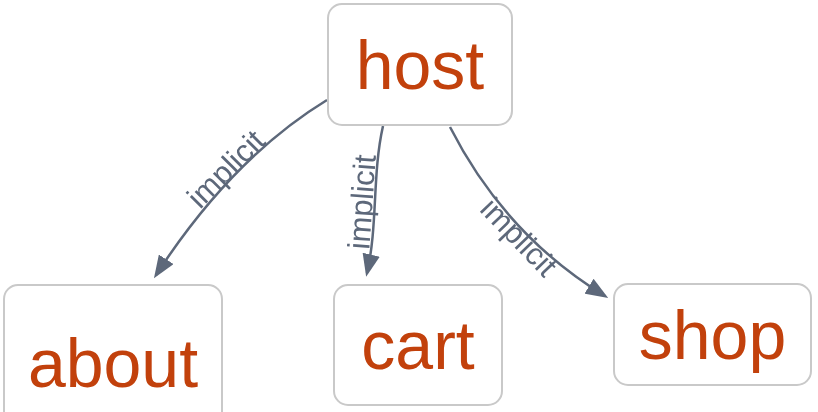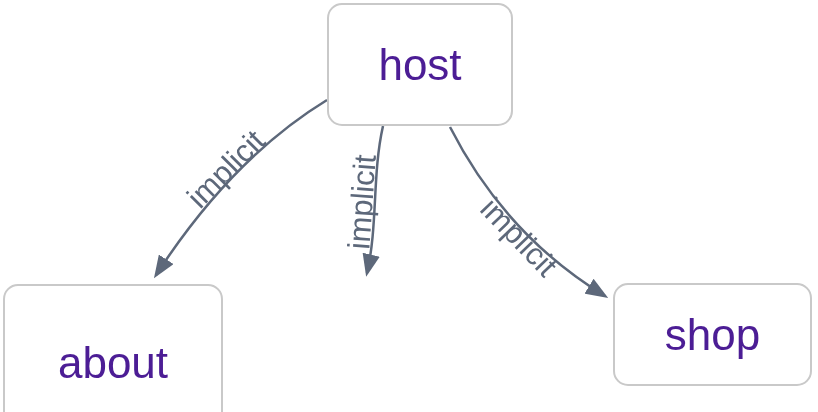--- a/index.html
+++ b/index.html
@@ -39,22 +39,22 @@
     z-index: 3;
     box-sizing: border-box;
     background: #ffffff;
     border: 2.5px solid #c9c9c9;
     border-radius: 15px;
     display: flex;
     align-items: center;
     justify-content: center;
   }
   .node .node-label {
-    font-size: 44px;
-    color: #4c1d95;
+    font-size: 68px;
+    color: #c2410c;
     line-height: 1;
     white-space: nowrap;
   }
 </style>
 </head>
 <body>
 
 <div class="canvas">
 
   <svg class="edges-layer" width="818" height="412" viewBox="0 0 818 412">
@@ -75,18 +75,21 @@
   <div class="edge-label" style="left:519px; top:237px; transform: translate(-50%,-50%) rotate(46deg);">implicit</div>
 
   <div class="node" style="left:327px; top:3px; width:186px; height:123px;">
     <span class="node-label">host</span>
   </div>
 
   <div class="node" style="left:3px; top:284px; width:220px; height:158px;">
     <span class="node-label">about</span>
   </div>
 
+  <div class="node" style="left:333px; top:284px; width:170px; height:122px;">
+    <span class="node-label">cart</span>
+  </div>
 
   <div class="node" style="left:613px; top:283px; width:199px; height:103px;">
     <span class="node-label">shop</span>
   </div>
 
 </div>
 
 </body></html>

